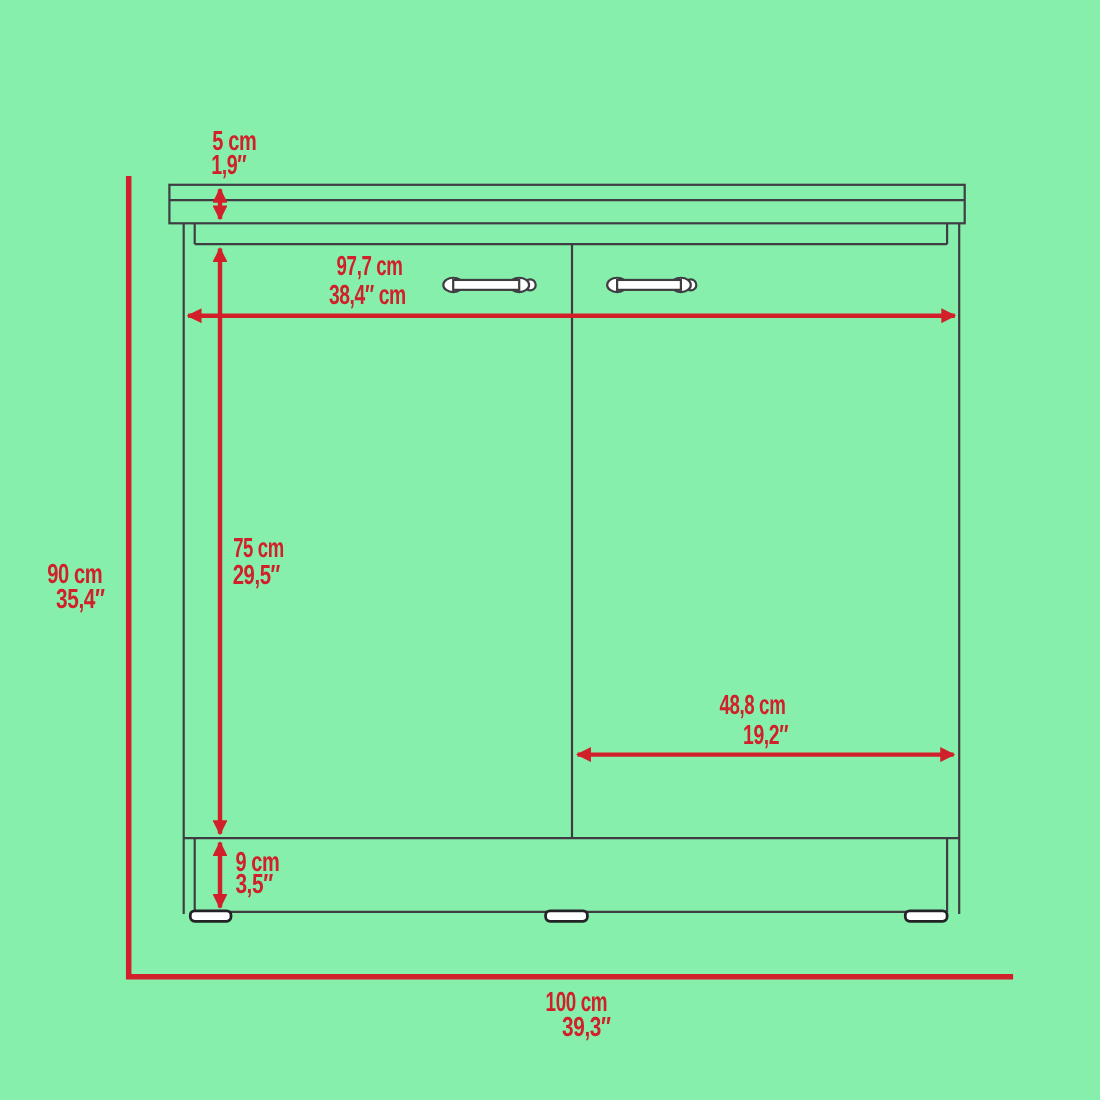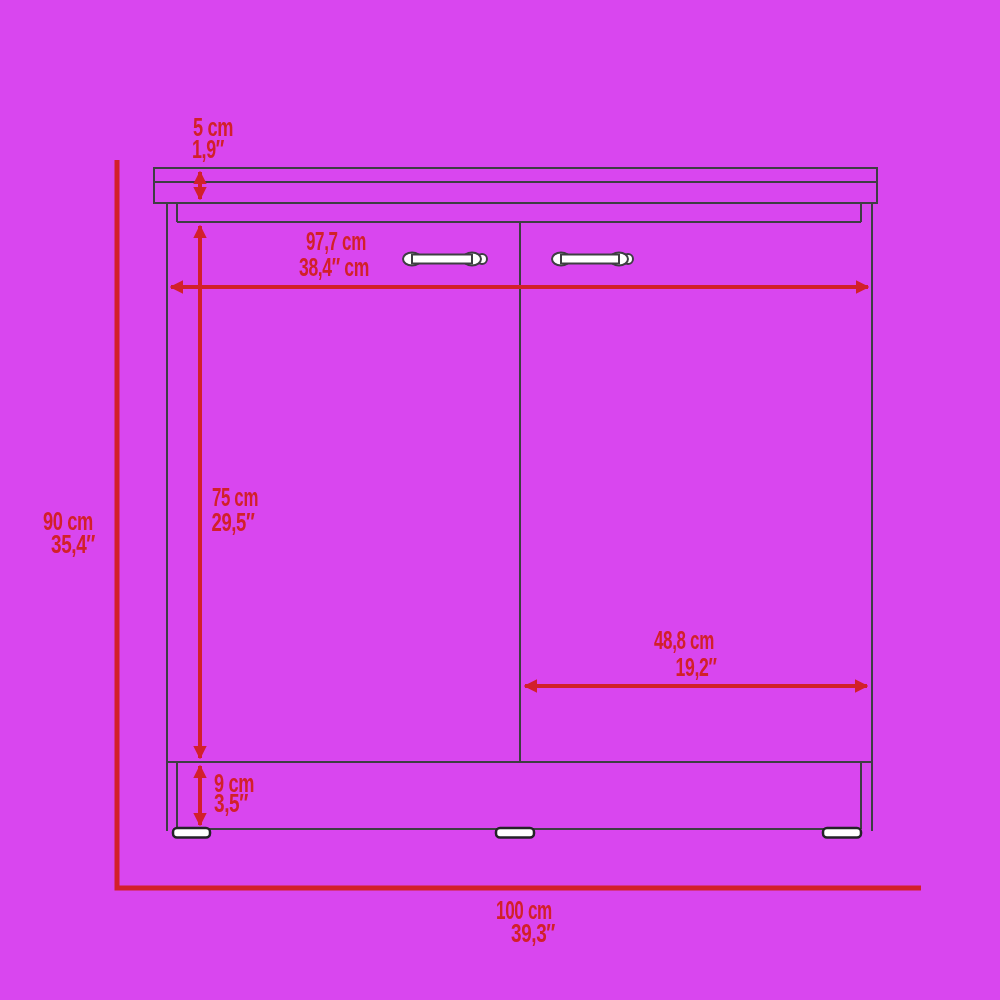--- a/index.html
+++ b/index.html
@@ -4,21 +4,21 @@
 <style>
   html, body {
     margin: 0;
     padding: 0;
     background: #ffffff;
   }
   .stage {
     position: relative;
     width: 1000px;
     height: 1000px;
-    background: #d946ef;
+    background: #86efac;
     overflow: hidden;
     font-family: "Liberation Sans", sans-serif;
   }
   svg { display: block; }
   .outline {
     stroke: #3e3e42;
     stroke-width: 2;
     fill: none;
   }
   .outline-fill {

